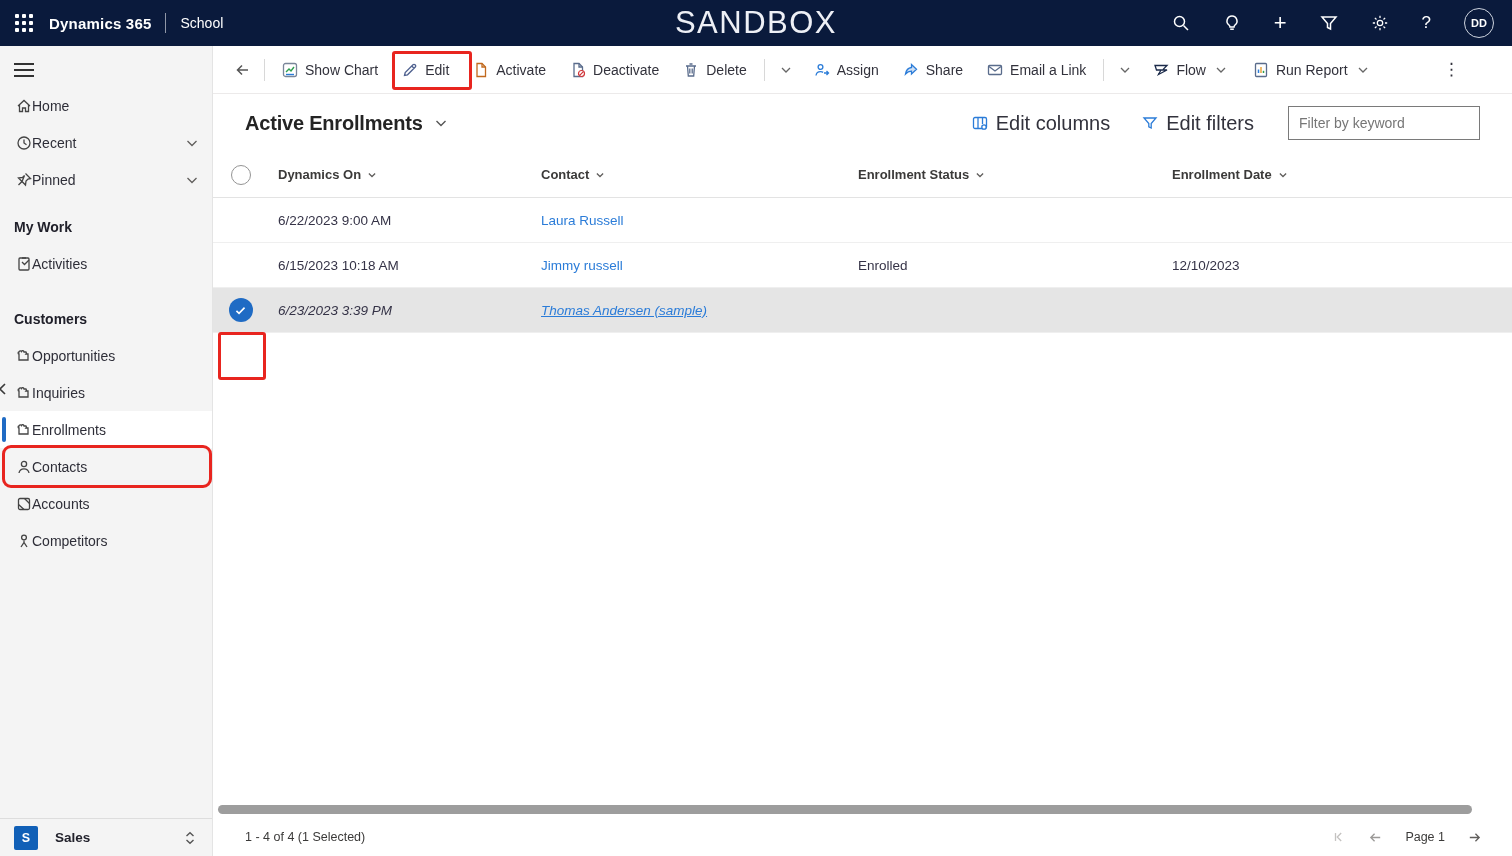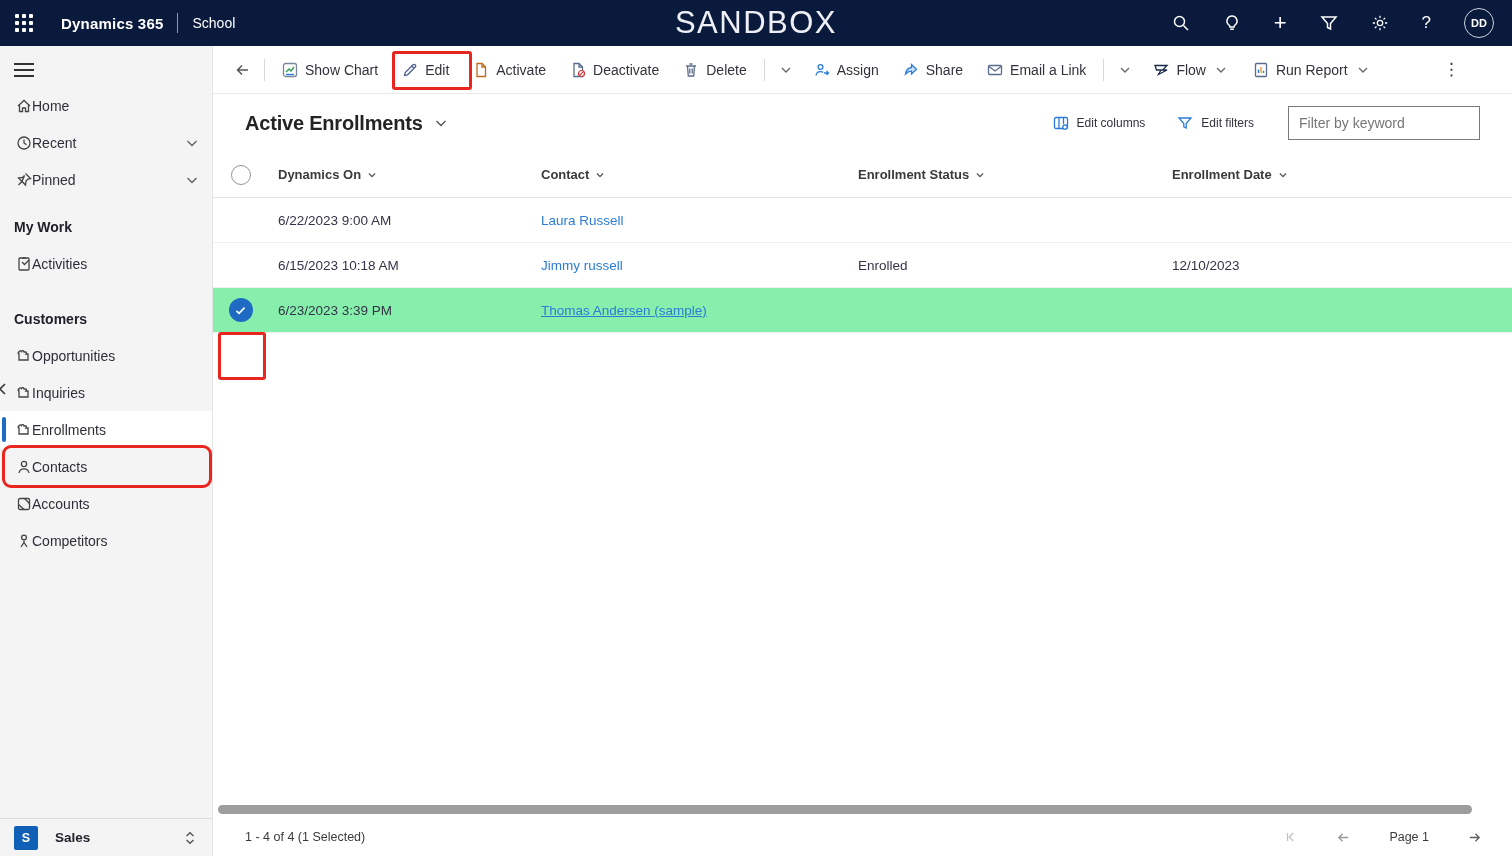--- a/index.html
+++ b/index.html
@@ -13,21 +13,21 @@
   .i18 { width:18px; height:18px; flex:none; }
 
   
   .topbar {
     position:absolute; left:0; top:0; width:1512px; height:46px;
     background:#0a1a3c; display:flex; align-items:center; color:#fff;
   }
   .waffle { width:18px; height:18px; margin-left:15px;
     display:grid; grid-template-columns:repeat(3,4px); grid-template-rows:repeat(3,4px); gap:3px; cursor:pointer; }
   .waffle span { width:4px; height:4px; background:#fff; border-radius:1px; }
-  .brand { font-size:15px; font-weight:700; margin-left:28px; letter-spacing:.2px; cursor:pointer; }
+  .brand { font-size:15px; font-weight:700; margin-left:16px; letter-spacing:.2px; cursor:pointer; }
   .topdiv { width:1px; height:20px; background:rgba(255,255,255,.55); margin:0 14px; }
   .appname { font-size:14px; font-weight:400; cursor:pointer; }
   .envtitle {
     position:absolute; left:50%; top:50%; transform:translate(-50%,-50%);
     font-size:31px; font-weight:300; letter-spacing:1.5px; color:#eef0f6;
   }
   .top-actions { margin-left:auto; display:flex; align-items:center; gap:33px; padding-right:18px; }
   .top-actions .tbtn { color:#fff; cursor:pointer; display:flex; align-items:center; justify-content:center; }
   .plus-glyph { font-size:22px; font-weight:300; line-height:16px; }
   .q-glyph { font-size:17px; font-weight:400; }
@@ -64,51 +64,51 @@
   .cmd { display:flex; align-items:center; gap:7px; padding:0 12px; height:36px; font-size:14px; color:#32323c; cursor:pointer; border-radius:2px; white-space:nowrap; }
   .cmd-back { padding:0 8px; color:#555; }
   .vdiv { width:1px; height:22px; background:#d8d8d8; margin:0 5px; flex:none; }
   .chev-btn { padding:0 8px; height:36px; display:flex; align-items:center; color:#666; cursor:pointer; }
   .cmd-more { margin-left:auto; margin-right:42px; font-size:17px; color:#32323c; padding:0 10px; cursor:pointer; }
 
   .view-header { height:58px; display:flex; align-items:center; padding:0 32px;gap:24px; }
   .view-title-wrap { display:flex; align-items:center; gap:10px; cursor:pointer; }
   .view-title { font-size:20px; font-weight:700; color:#242424; letter-spacing:-.2px; }
   .vh-right { margin-left:auto; display:flex; align-items:center; gap:8px; }
-  .vh-btn { display:flex; align-items:center; gap:8px; font-size:12px; color:#32323c; padding:0 12px; height:36px; cursor:pointer; border-radius:2px; }
+  .vh-btn { display:flex; align-items:center; gap:8px; font-size:20px; color:#32323c; padding:0 12px; height:36px; cursor:pointer; border-radius:2px; }
   .vh-btn svg { color:#2b7cd8; }
   .filter-input { width:192px; height:34px; border:1px solid #7a7a7a; background:#fff;
     font-family:"Liberation Sans",sans-serif; font-size:14px; color:#333; padding:0 10px; margin-left:14px; outline:none; }
   .filter-input::placeholder { color:#767676; }
 
   
   .grid-header { height:46px; display:flex; align-items:center; border-bottom:1px solid #e3e3e3; }
   .col-check { width:55px; display:flex; justify-content:center; flex:none; }
   .col-created { width:263px; padding-left:10px; flex:none; }
   .col-contact { width:317px; padding-left:10px; flex:none; }
   .col-status { width:314px; padding-left:10px; flex:none; }
   .col-date { flex:1; padding-left:10px; }
   .hdr-cell { display:flex; align-items:center; gap:6px; font-size:13px; font-weight:700; color:#3b3a39; cursor:pointer; }
   .hdr-cell .hchev { color:#605e5c; }
   .select-all { width:20px; height:20px; border-radius:50%; border:1.5px solid #949494; background:#fff; cursor:pointer; }
 
   .grid-row { height:45px; display:flex; align-items:center; border-bottom:1px solid #efefef; font-size:13.5px; color:#353347; cursor:pointer; }
-  .grid-row.selected { background:#86efac; }
+  .grid-row.selected { background:#e5e5e5;font-style:italic; }
   .cell-link { color:#2b7cd8; text-decoration:none; }
   .cell-link.underlined { text-decoration:underline; }
   .row-check { width:24px; height:24px; border-radius:50%; background:#1f6bc4; display:flex; align-items:center; justify-content:center; }
 
   .main-spacer { flex:1; }
 
   .hscroll-zone { height:16px; position:relative; }
   .hscroll-bar { position:absolute; left:5px; top:3px; width:1254px; height:9px; background:#9d9d9d; border-radius:5px; cursor:pointer; }
 
   .statusbar { height:38px; display:flex; align-items:center; padding:0 30px 0 32px; }
   .records-count { font-size:12.5px; color:#3b3a39; }
-  .paging { margin-left:auto; display:flex; align-items:center; gap:38px; }
+  .paging { margin-left:auto; display:flex; align-items:center; gap:22px; }
   .pg-ico { cursor:pointer; display:flex; align-items:center; }
   .page-label { font-size:12.5px; color:#3b3a39; }
 
   
   .annot { position:absolute; border:3px solid #e8251f; pointer-events:none; }
   .annot-edit { left:392px; top:51px; width:80px; height:39px; border-radius:3px; }
   .annot-nav { left:2px; top:498px; width:210px; height:43px; border-radius:9px; }
   .annot-check { left:218px; top:332px; width:48px; height:48px; border-radius:3px; }
 
   .edge-mark { position:absolute; left:-3px; top:381px; color:#3a3a3a; }

